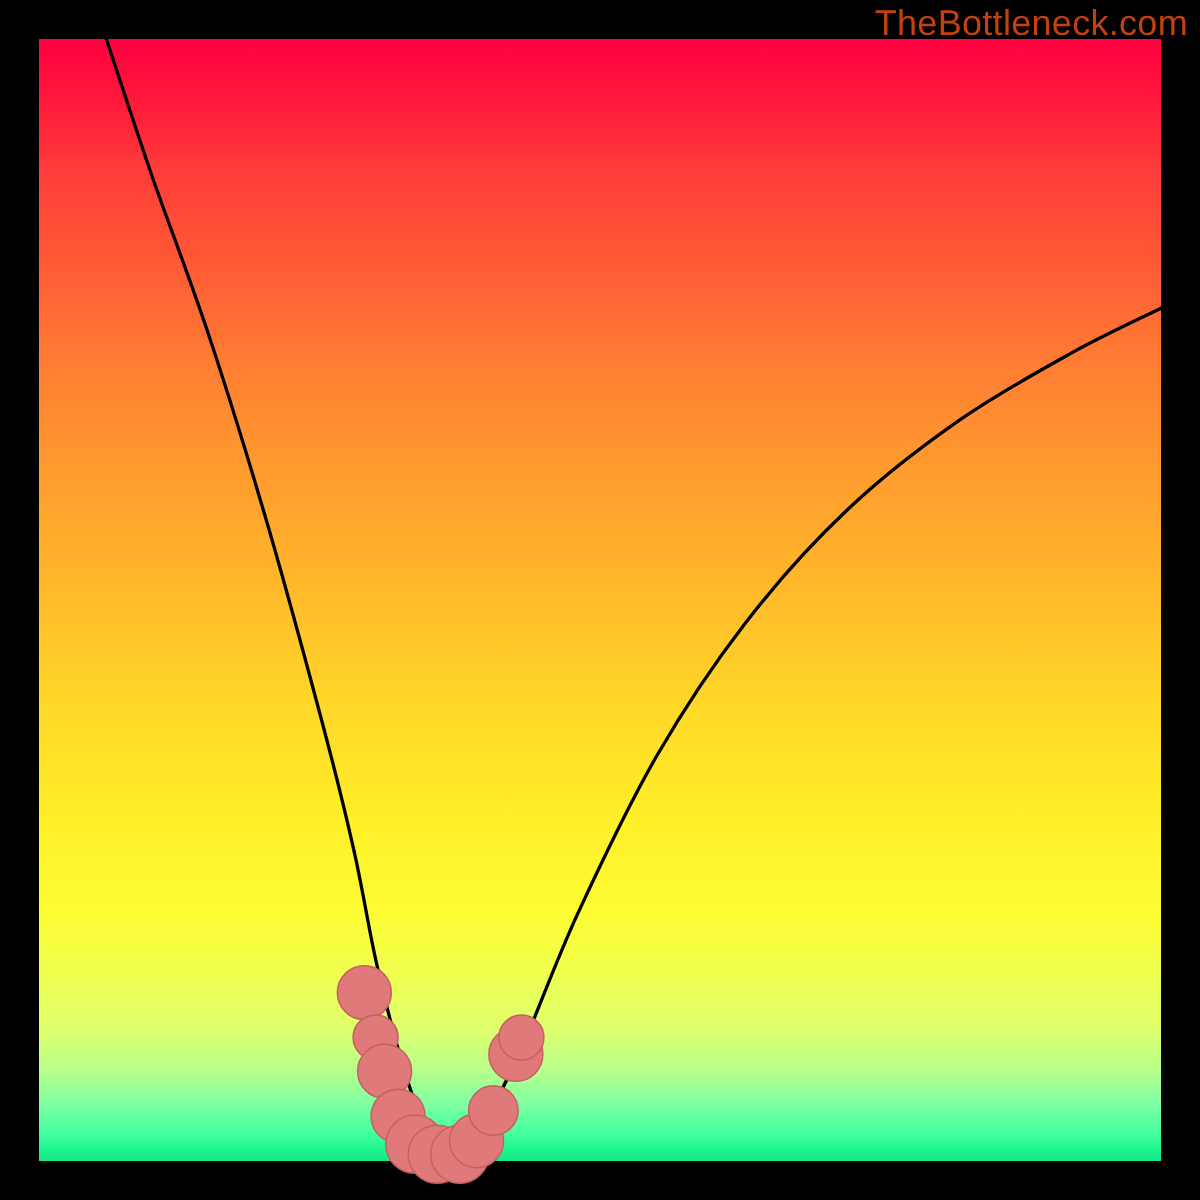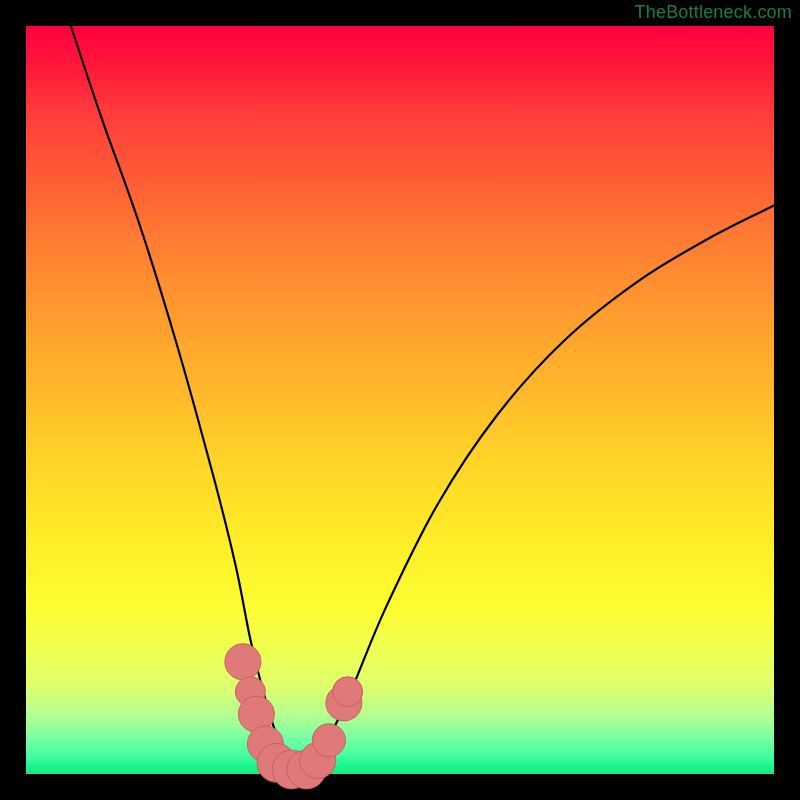--- a/index.html
+++ b/index.html
@@ -35,22 +35,22 @@
       #7dffa3 95%,
       #45ffa0 97.5%,
       #1cf58f 99%,
       #18e588 100%
     );
   }
   .watermark {
     position: absolute;
     top: 2px;
     right: 8px;
-    color: #15803d;
-    font-size: 18px;
+    color: #c2410c;
+    font-size: 24px;
     font-weight: 500;
     letter-spacing: 0.2px;
     user-select: none;
   }
   svg.overlay {
     position: absolute;
     left: 0;
     top: 0;
   }
 </style>

